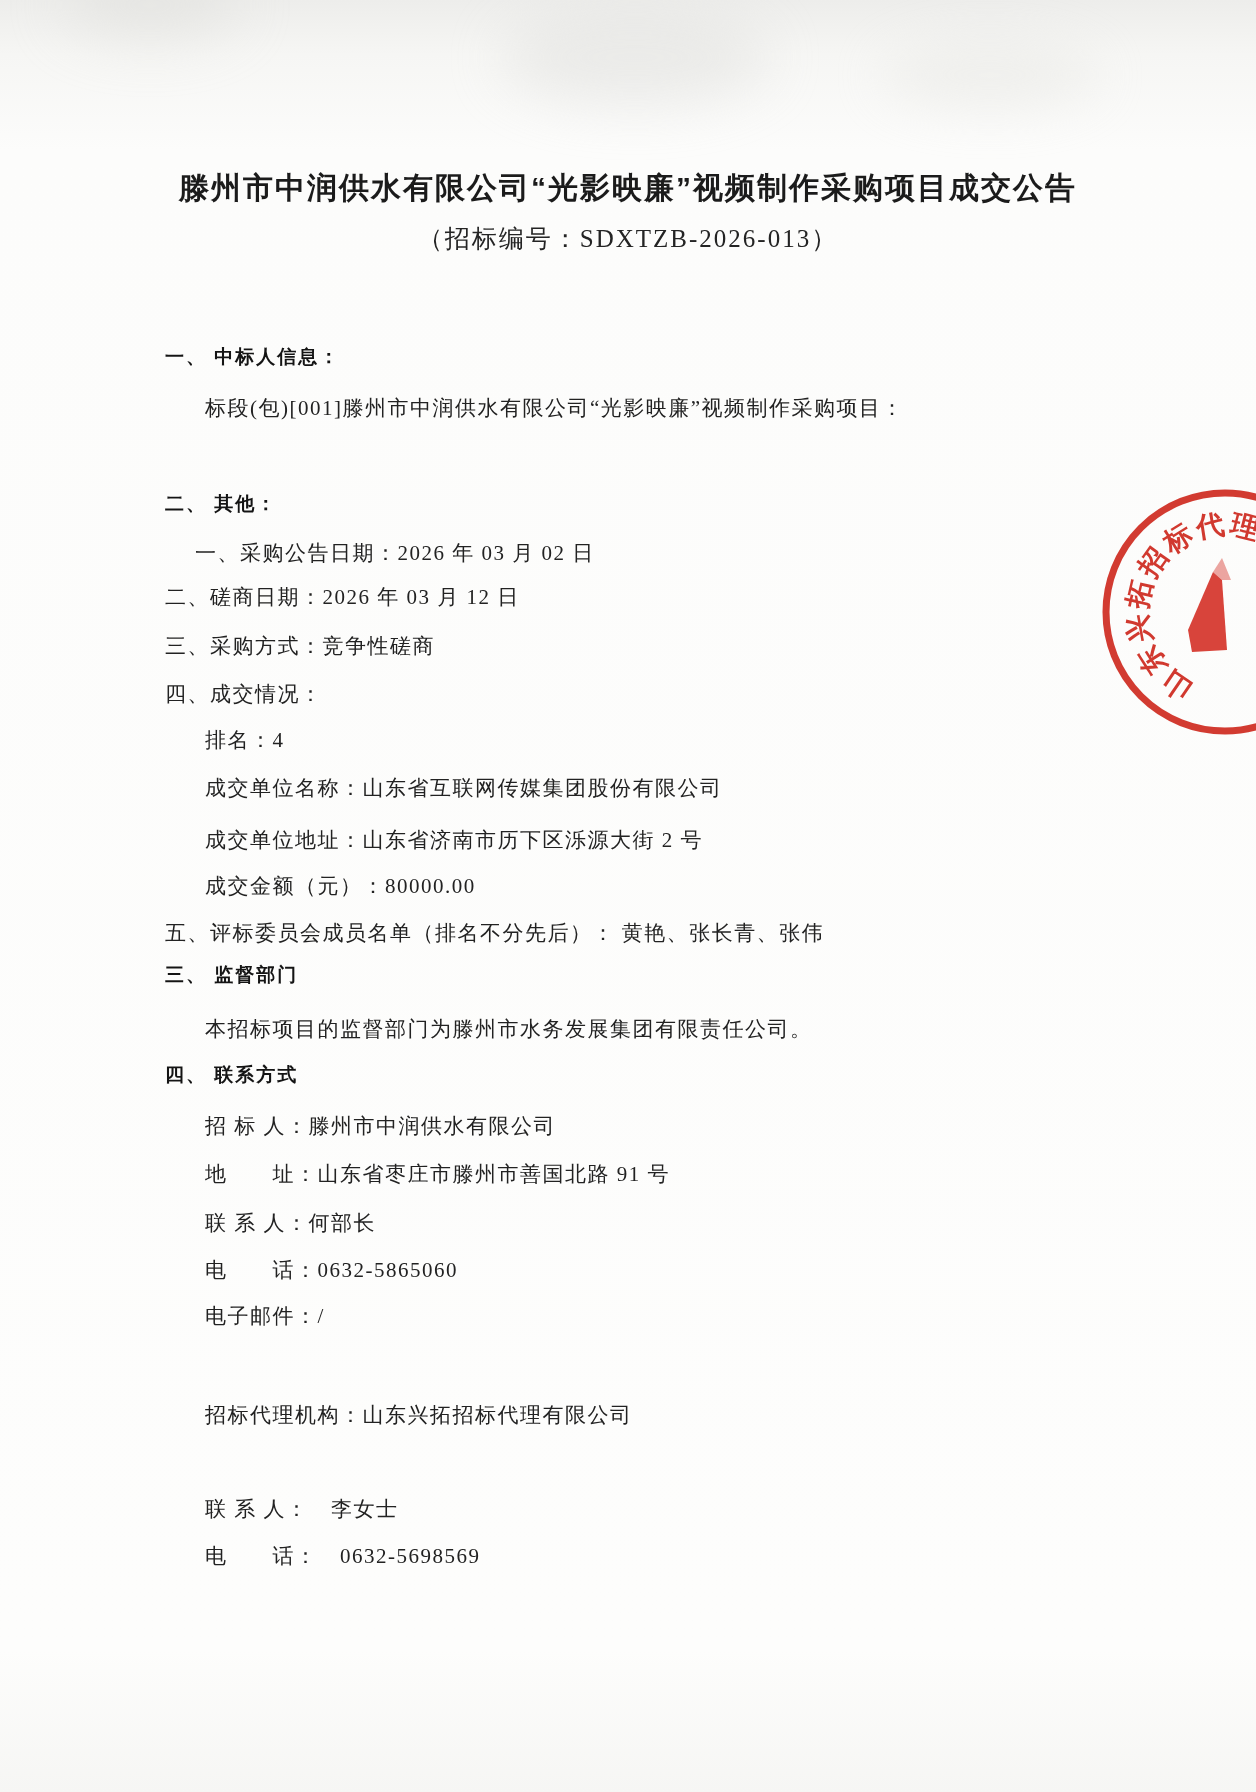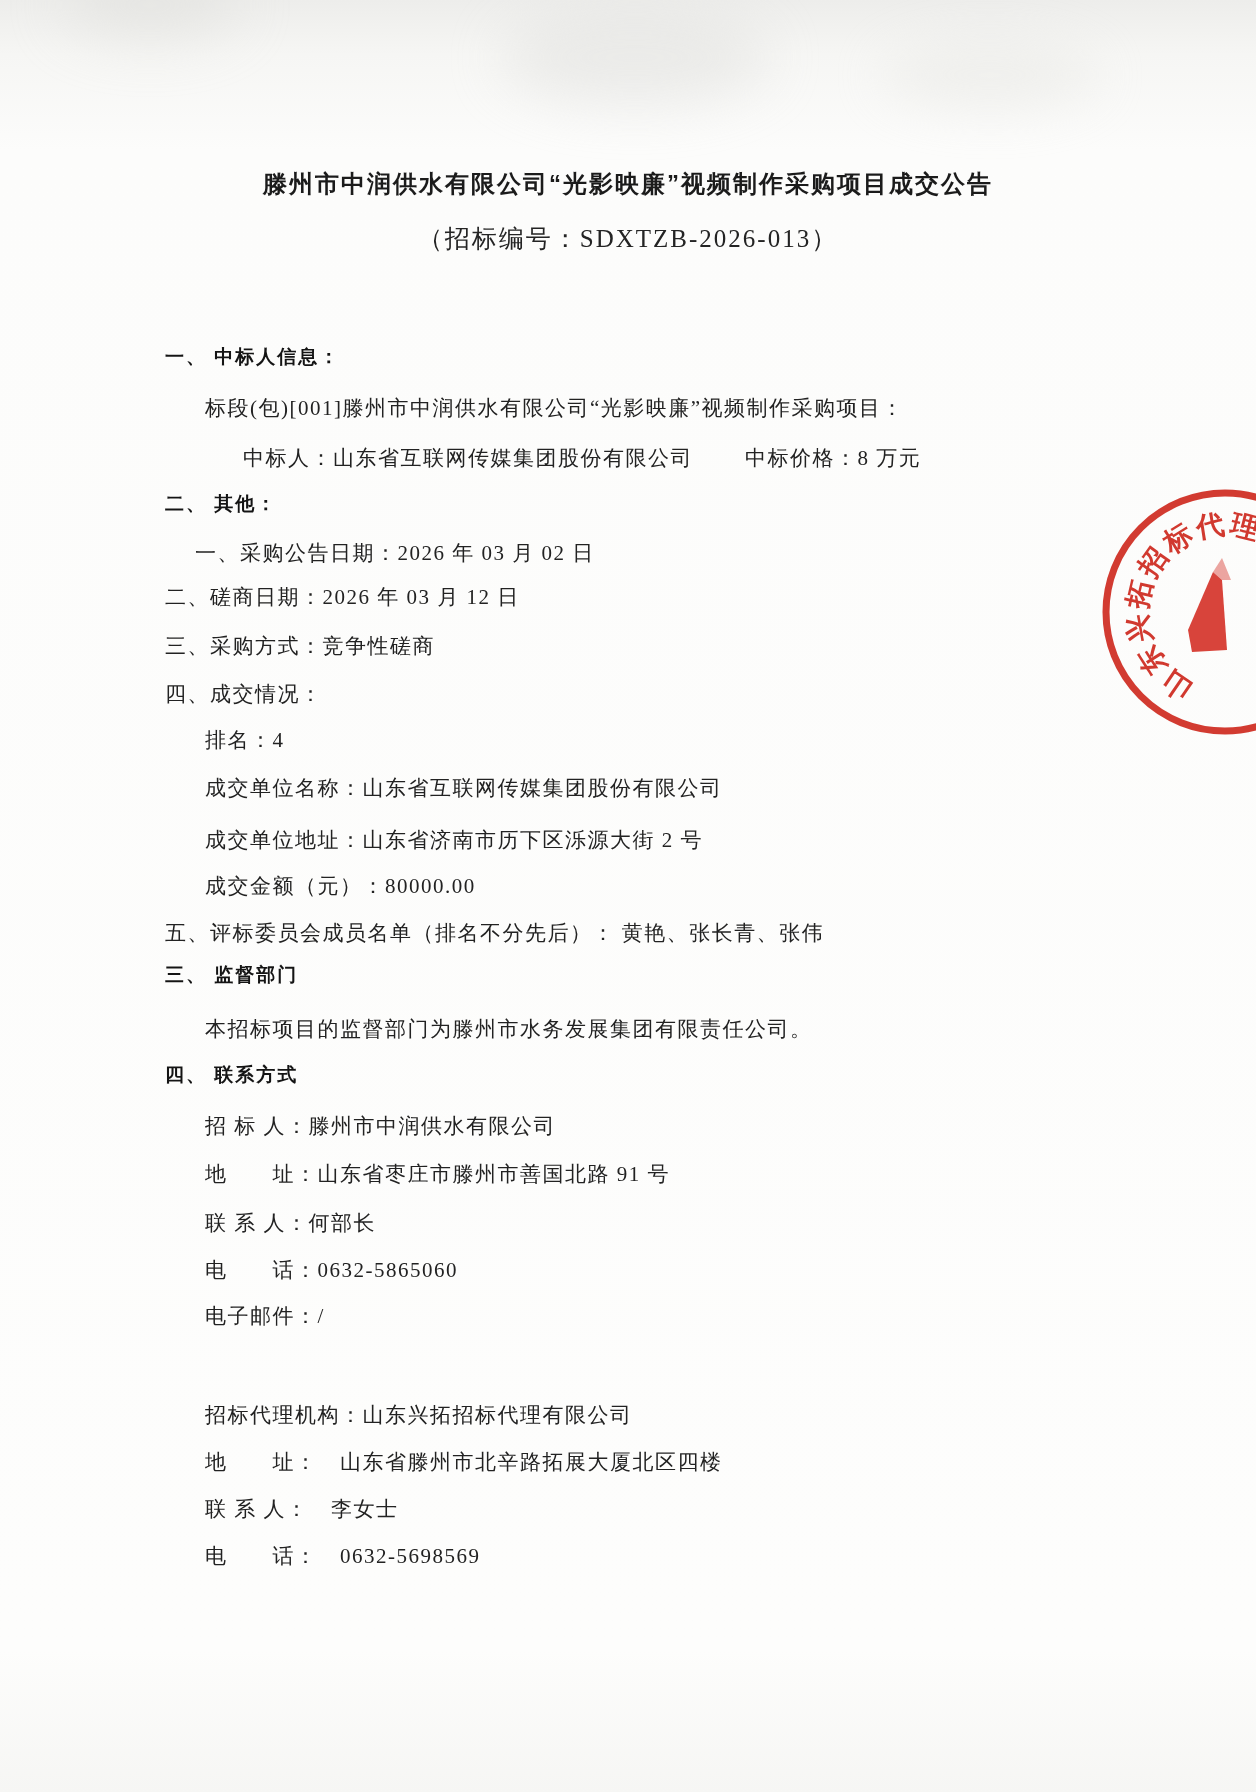--- a/index.html
+++ b/index.html
@@ -19,21 +19,21 @@
     position:absolute;
     font-size:21px;line-height:34px;
     letter-spacing:1.5px;
     white-space:nowrap;
     color:#222;
   }
   .title{
     position:absolute;left:0;width:100%;
     text-align:center;white-space:nowrap;
     font-family:"Liberation Sans", sans-serif;
-    font-weight:700;font-size:24px;letter-spacing:2px;color:#1b1b1b;
+    font-weight:700;font-size:30px;letter-spacing:2px;color:#1b1b1b;
   }
   .subtitle{
     position:absolute;left:0;width:100%;
     text-align:center;white-space:nowrap;
     font-size:25px;letter-spacing:2px;color:#242424;
   }
   .heading{
     font-family:"Liberation Sans", sans-serif;
     font-weight:700;font-size:19px;color:#141414;letter-spacing:2px;
   }
@@ -47,21 +47,20 @@
 
   <div class="smudge a"></div>
   <div class="smudge b"></div>
   <div class="smudge c"></div>
 
   <div class="title" style="top:168px">滕州市中润供水有限公司“光影映廉”视频制作采购项目成交公告</div>
   <div class="subtitle" style="top:222px">（招标编号：SDXTZB-2026-013）</div>
 
   <div class="line heading" style="top:340px;left:165px">一、 中标人信息：</div>
   <div class="line" style="top:391px;left:205px">标段(包)[001]滕州市中润供水有限公司“光影映廉”视频制作采购项目：</div>
-  <div class="line" style="top:441px;left:243px"><span>中标人：山东省互联网传媒集团股份有限公司</span><span class="pricegap">中标价格：8 万元</span></div>
 
   <div class="line heading" style="top:487px;left:165px">二、 其他：</div>
   <div class="line" style="top:536px;left:195px">一、采购公告日期：2026 年 03 月 02 日</div>
   <div class="line" style="top:580px;left:165px">二、磋商日期：2026 年 03 月 12 日</div>
   <div class="line" style="top:629px;left:165px">三、采购方式：竞争性磋商</div>
   <div class="line" style="top:677px;left:165px">四、成交情况：</div>
   <div class="line" style="top:723px;left:205px">排名：4</div>
   <div class="line" style="top:771px;left:205px">成交单位名称：山东省互联网传媒集团股份有限公司</div>
   <div class="line" style="top:823px;left:205px">成交单位地址：山东省济南市历下区泺源大街 2 号</div>
   <div class="line" style="top:869px;left:205px">成交金额（元）：80000.00</div>
@@ -71,21 +70,20 @@
   <div class="line" style="top:1012px;left:205px">本招标项目的监督部门为滕州市水务发展集团有限责任公司。</div>
 
   <div class="line heading" style="top:1058px;left:165px">四、 联系方式</div>
   <div class="line" style="top:1109px;left:205px">招 标 人：滕州市中润供水有限公司</div>
   <div class="line" style="top:1157px;left:205px">地　　址：山东省枣庄市滕州市善国北路 91 号</div>
   <div class="line" style="top:1206px;left:205px">联 系 人：何部长</div>
   <div class="line" style="top:1253px;left:205px">电　　话：0632-5865060</div>
   <div class="line" style="top:1299px;left:205px">电子邮件：/</div>
 
   <div class="line" style="top:1398px;left:205px">招标代理机构：山东兴拓招标代理有限公司</div>
-  <div class="line" style="top:1445px;left:205px">地　　址：　山东省滕州市北辛路拓展大厦北区四楼</div>
   <div class="line" style="top:1492px;left:205px">联 系 人：　李女士</div>
   <div class="line" style="top:1539px;left:205px">电　　话：　0632-5698569</div>
 
   <svg class="stamp" viewBox="0 0 306 330" xmlns="http://www.w3.org/2000/svg">
     <defs>
       <path id="seal-arc" d="M 248.3 245.3 A 78 78 0 1 1 325.1 231.8" fill="none"></path>
     </defs>
 
     <circle cx="275" cy="172" r="119" fill="none" stroke="#ce2a1f" stroke-width="7" stroke-opacity="0.92"></circle>
 

